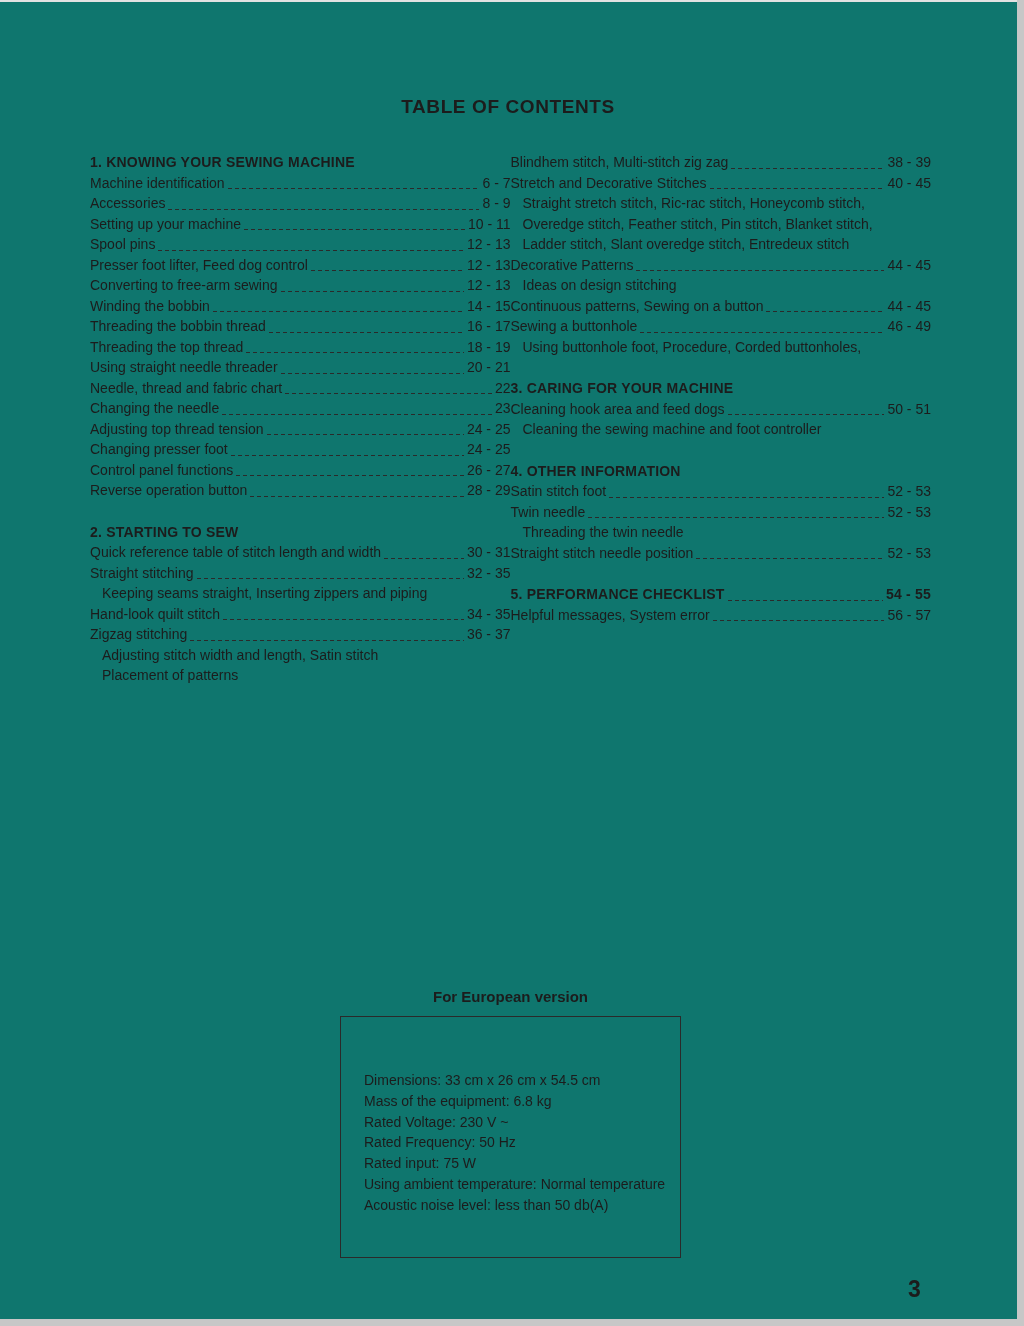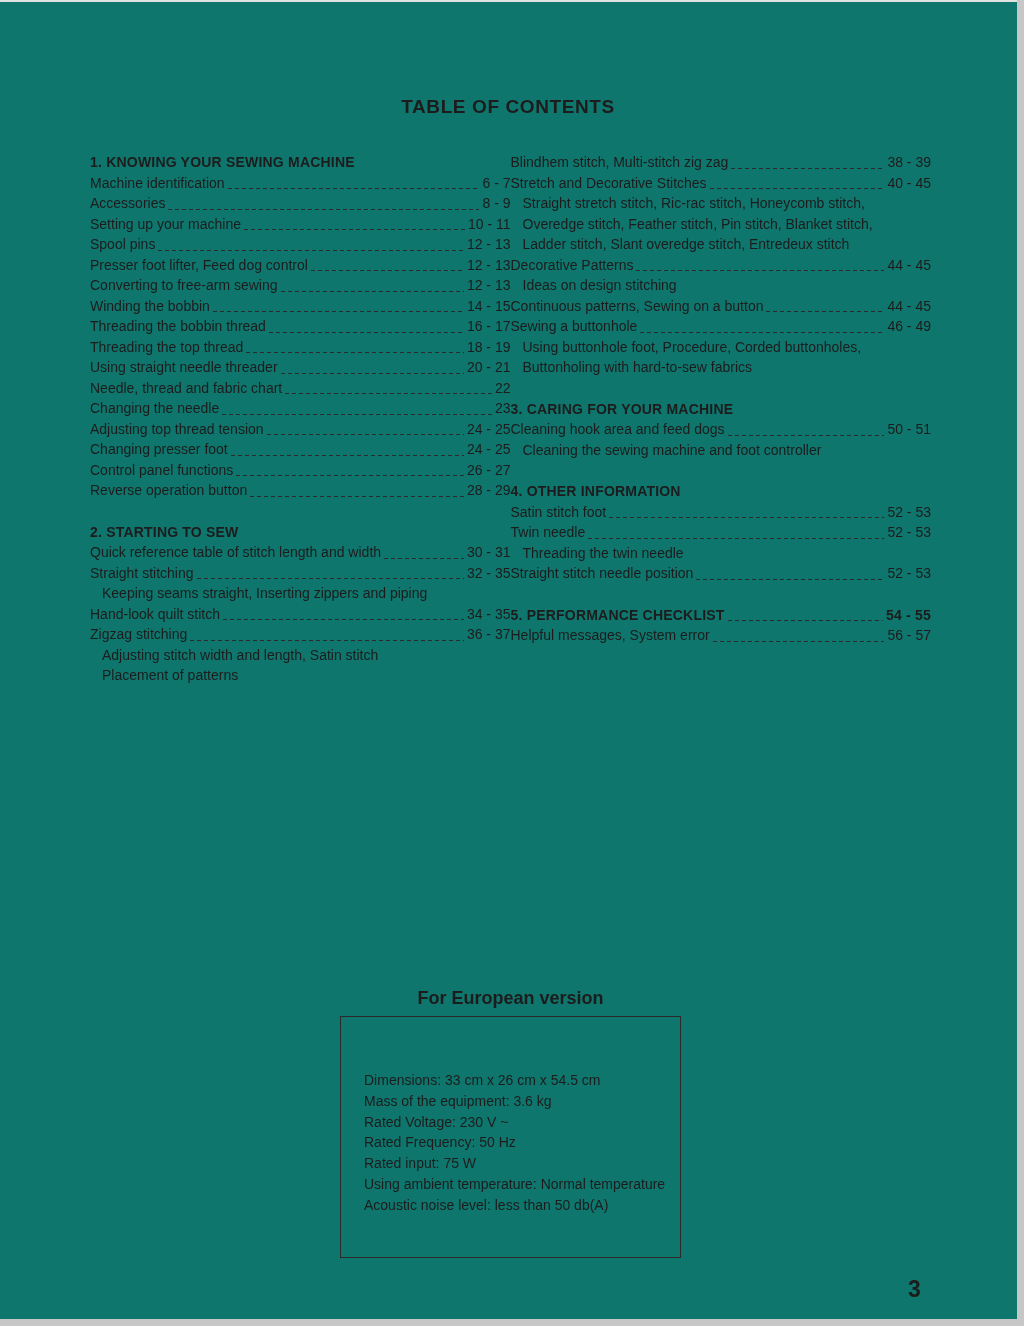--- a/index.html
+++ b/index.html
@@ -56,21 +56,21 @@
     margin:0 3px 4px 3px;
     background-image:repeating-linear-gradient(90deg,#2a2a2a 0,#2a2a2a 4px,transparent 4px,transparent 7px);
   }
   .toc-pages{white-space:nowrap;}
   .toc-item.section .toc-pages{font-weight:bold;}
 
   .euro-heading{
     position:absolute;
     top:988px;left:340px;width:341px;
     text-align:center;
-    font-size:18px;
+    font-size:15px;
     font-weight:bold;
   }
   .spec-box{
     position:absolute;
     top:1016px;left:340px;width:341px;height:242px;
     box-sizing:border-box;
     border:1px solid #2a2a2a;
     padding:53px 0 0 23px;
   }
   .spec-line{
@@ -244,23 +244,20 @@
           <span class="toc-pages">44 - 45</span>
         </div>
         <div class="toc-item entry">
           <span class="toc-label">Sewing a buttonhole</span>
           <span class="leader"></span>
           <span class="toc-pages">46 - 49</span>
         </div>
         <div class="toc-item sub">
           <span class="toc-label">Using buttonhole foot, Procedure, Corded buttonholes,</span>
         </div>
-        <div class="toc-item sub">
-          <span class="toc-label">Buttonholing with hard-to-sew fabrics</span>
-        </div>
         <div class="toc-item section">
           <span class="toc-label">3.  CARING FOR YOUR MACHINE</span>
         </div>
         <div class="toc-item entry">
           <span class="toc-label">Cleaning hook area and feed dogs</span>
           <span class="leader"></span>
           <span class="toc-pages">50 - 51</span>
         </div>
         <div class="toc-item sub">
           <span class="toc-label">Cleaning the sewing machine and foot controller</span>
@@ -295,21 +292,21 @@
           <span class="toc-label">Helpful messages, System error</span>
           <span class="leader"></span>
           <span class="toc-pages">56 - 57</span>
         </div>
       </div>
   </div>
 
   <div class="euro-heading">For European version</div>
   <div class="spec-box" id="spec-box">
       <div class="spec-line">Dimensions: 33 cm x 26 cm x 54.5 cm</div>
-      <div class="spec-line">Mass of the equipment: 3.6 kg</div>
+      <div class="spec-line">Mass of the equipment: 6.8 kg</div>
       <div class="spec-line">Rated Voltage: 230 V ~</div>
       <div class="spec-line">Rated Frequency: 50 Hz</div>
       <div class="spec-line">Rated input: 75 W</div>
       <div class="spec-line">Using ambient temperature: Normal temperature</div>
       <div class="spec-line">Acoustic noise level: less than 50 db(A)</div>
     </div>
 
   <div class="page-number">3</div>
 
   <div class="edge edge-top"></div>

